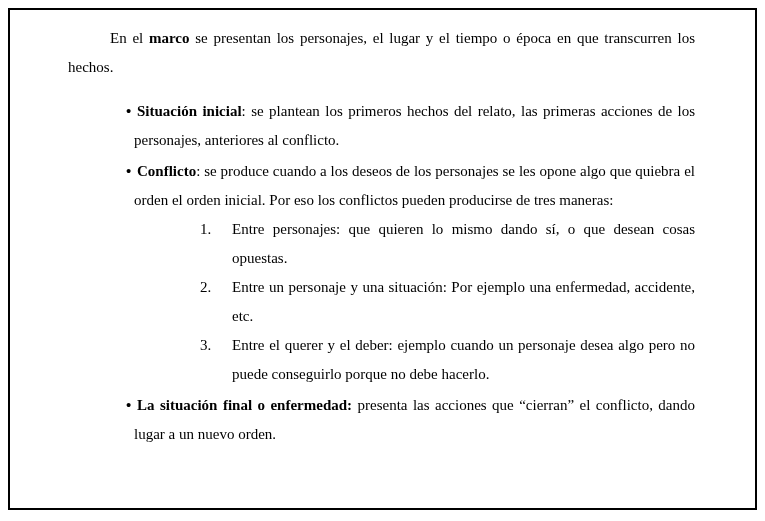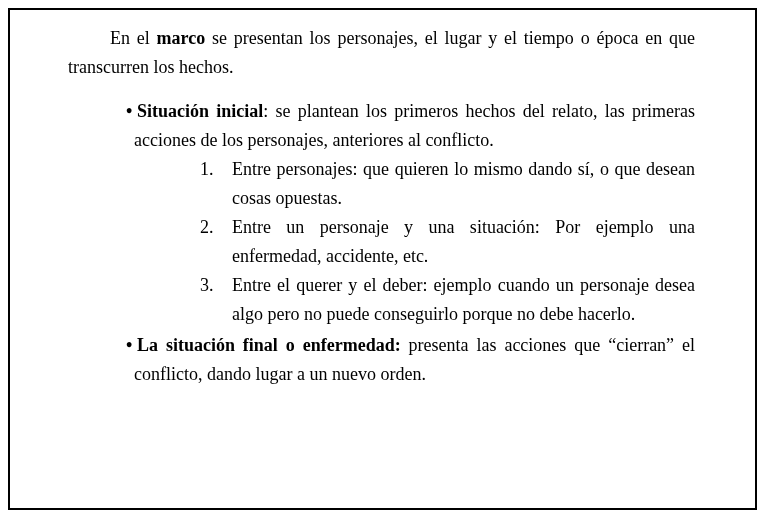--- a/index.html
+++ b/index.html
@@ -21,21 +21,21 @@
     top: 8px;
     right: 8px;
     bottom: 11px;
     border: 2px solid #000000;
     background: #ffffff;
     box-sizing: border-box;
   }
   .content {
     position: absolute;
     left: 0; top: 0; right: 0; bottom: 0;
-    font-size: 18px;
+    font-size: 15px;
     line-height: 29px;
     text-align: justify;
   }
   .intro {
     margin: 14px 60px 0 58px;
     text-indent: 42px;
   }
   .bold { font-weight: bold; }
   .blist { margin-top: 15px; }
   .bullet-item {
@@ -69,20 +69,21 @@
 
 <div class="frame">
   <div class="content">
 
     <p class="intro"><span>En el </span><span class="bold">marco</span><span> se presentan los personajes, el lugar y el tiempo o época en que transcurren los hechos.</span></p>
 
     <div class="blist">
 
       <div class="bullet-item"><span class="bullet-marker">•</span><span class="bold">Situación inicial</span><span>: </span><span>se plantean los primeros hechos del relato, las primeras acciones de los personajes, anteriores al conflicto.</span></div>
 
+      <div class="bullet-item"><span class="bullet-marker">•</span><span class="bold">Conflicto</span><span>: </span><span>se produce cuando a los deseos de los personajes se les opone algo que quiebra el orden el orden inicial. Por eso los conflictos pueden producirse de tres maneras:</span></div>
 
       <div class="nlist">
         <div class="num-item"><span class="num-marker">1.</span><span>Entre personajes: que quieren lo mismo dando sí,  o que desean cosas opuestas.</span></div>
         <div class="num-item"><span class="num-marker">2.</span><span>Entre un personaje y una situación: Por ejemplo una enfermedad, accidente, etc.</span></div>
         <div class="num-item"><span class="num-marker">3.</span><span>Entre el querer y el deber: ejemplo cuando un personaje desea algo pero no puede conseguirlo porque no debe hacerlo.</span></div>
       </div>
 
       <div class="bullet-item"><span class="bullet-marker">•</span><span class="bold">La situación final o enfermedad:</span><span> </span><span>presenta las acciones que “cierran” el conflicto, dando lugar a un nuevo orden.</span></div>
 
     </div>

